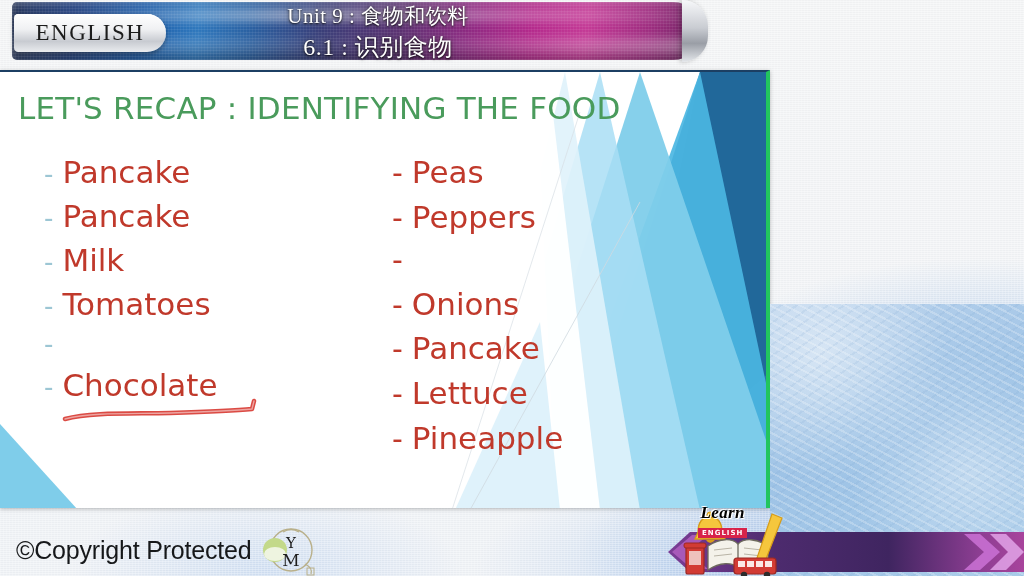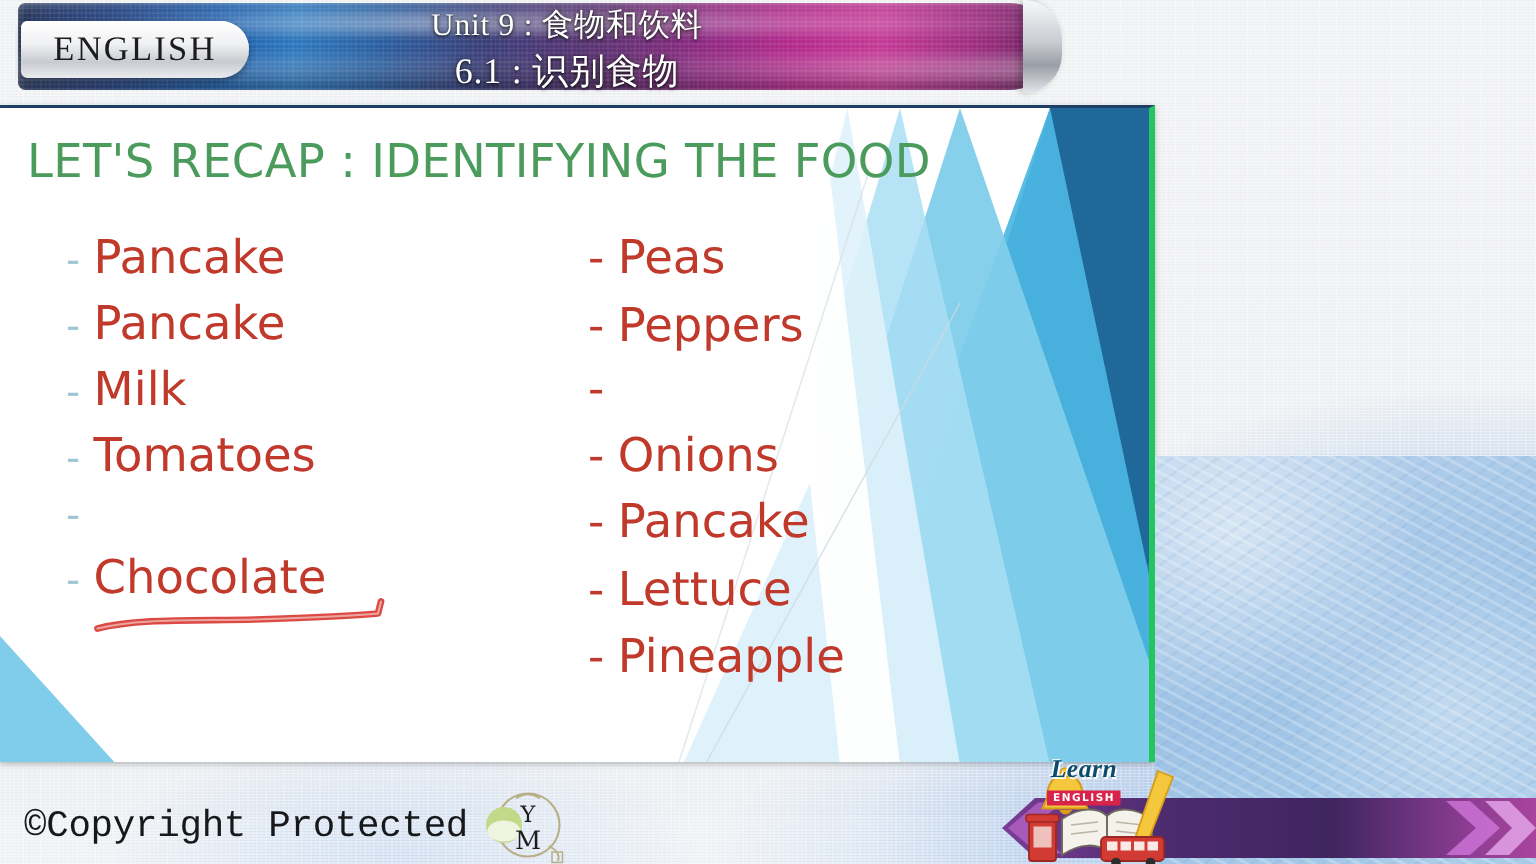--- a/index.html
+++ b/index.html
@@ -122,21 +122,21 @@
 
   .underline-svg { position: absolute; left: 62px; top: 326px; z-index: 5; }
 
   
   .copyright {
     position: absolute; left: 16px; top: 524px;
     display: flex; align-items: center; gap: 10px; z-index: 6;
   }
   .copyright .txt {
     font-size: 25px; color: #16181a; letter-spacing: -.2px;
-    font-family: Liberation Mono, monospace;
+    font-family: Liberation Sans, sans-serif;
   }
   .ym-logo { position: relative; width: 56px; height: 52px; }
 
   
   .video {
     position: absolute; left: 770px; top: 304px; width: 254px; height: 272px;
     overflow: hidden;
   }
   .video-bg {
     position: absolute; inset: 0;
@@ -162,21 +162,21 @@
     font-family: "DejaVu Sans", sans-serif; font-weight: bold;
     font-size: 23px; letter-spacing: 1.6px; color: #fbe6a8;
     text-shadow: 1px 2px 0 #6a3a8e, -1px 0 0 #6a3a8e, 0 -1px 0 #6a3a8e;
     z-index: 3; white-space: nowrap;
   }
   .learn-logo {
     position: absolute; left: 30px; top: -24px; z-index: 4; text-align: center;
   }
   .learn-logo .w1 {
     font-family: "Liberation Serif", serif; font-style: italic; font-weight: bold;
-    font-size: 17px; color: #0c4a6e; letter-spacing: .4px;
+    font-size: 17px; color: #000000; letter-spacing: .4px;
     text-shadow: 1px 1px 0 #fff, -1px -1px 0 #fff;
     display: block; line-height: 1;
   }
   .learn-logo .w2 {
     font-family: "DejaVu Sans", sans-serif; font-weight: bold; font-size: 7px;
     color: #fff; background: #d8234a; padding: 1px 4px; letter-spacing: 1px;
     display: inline-block; margin-top: 1px;
   }
 </style>
 </head>

